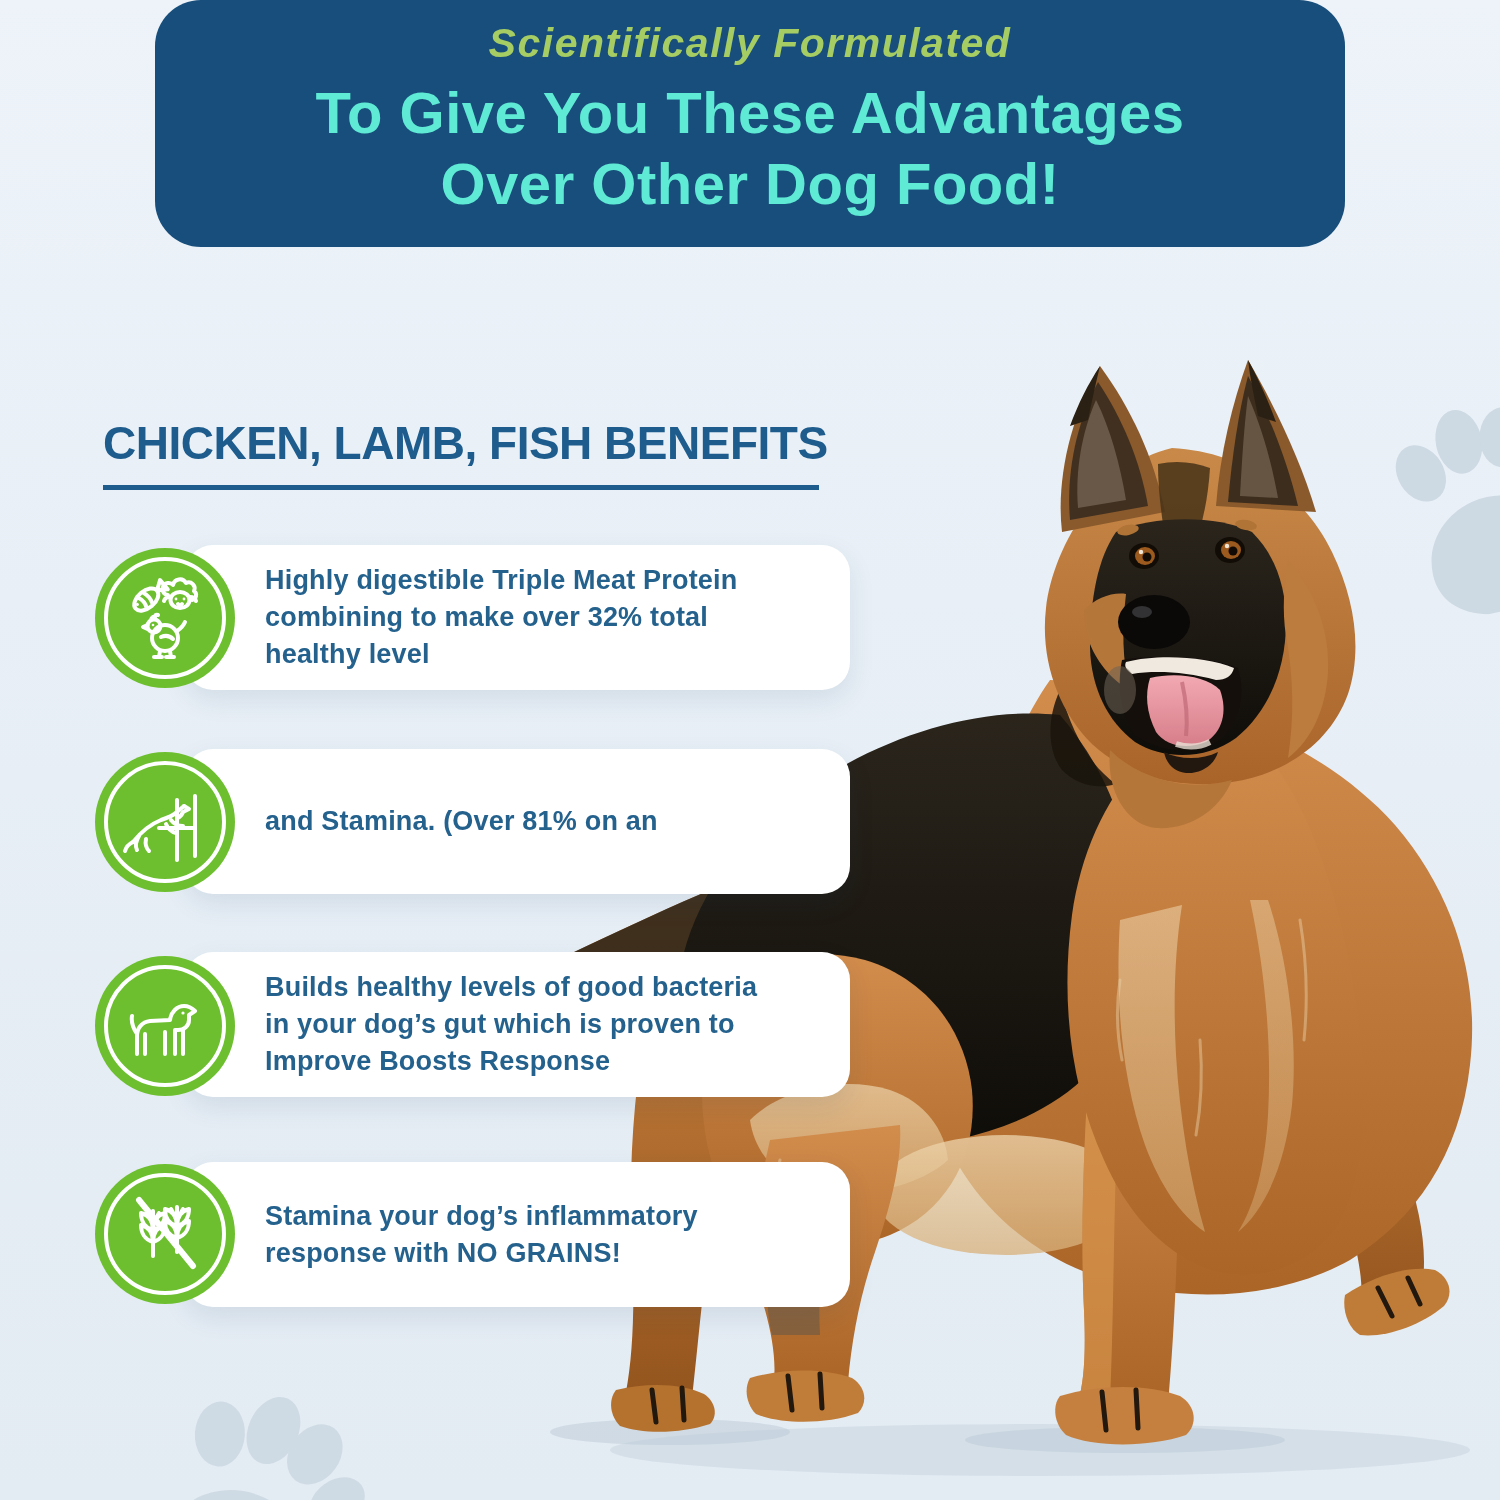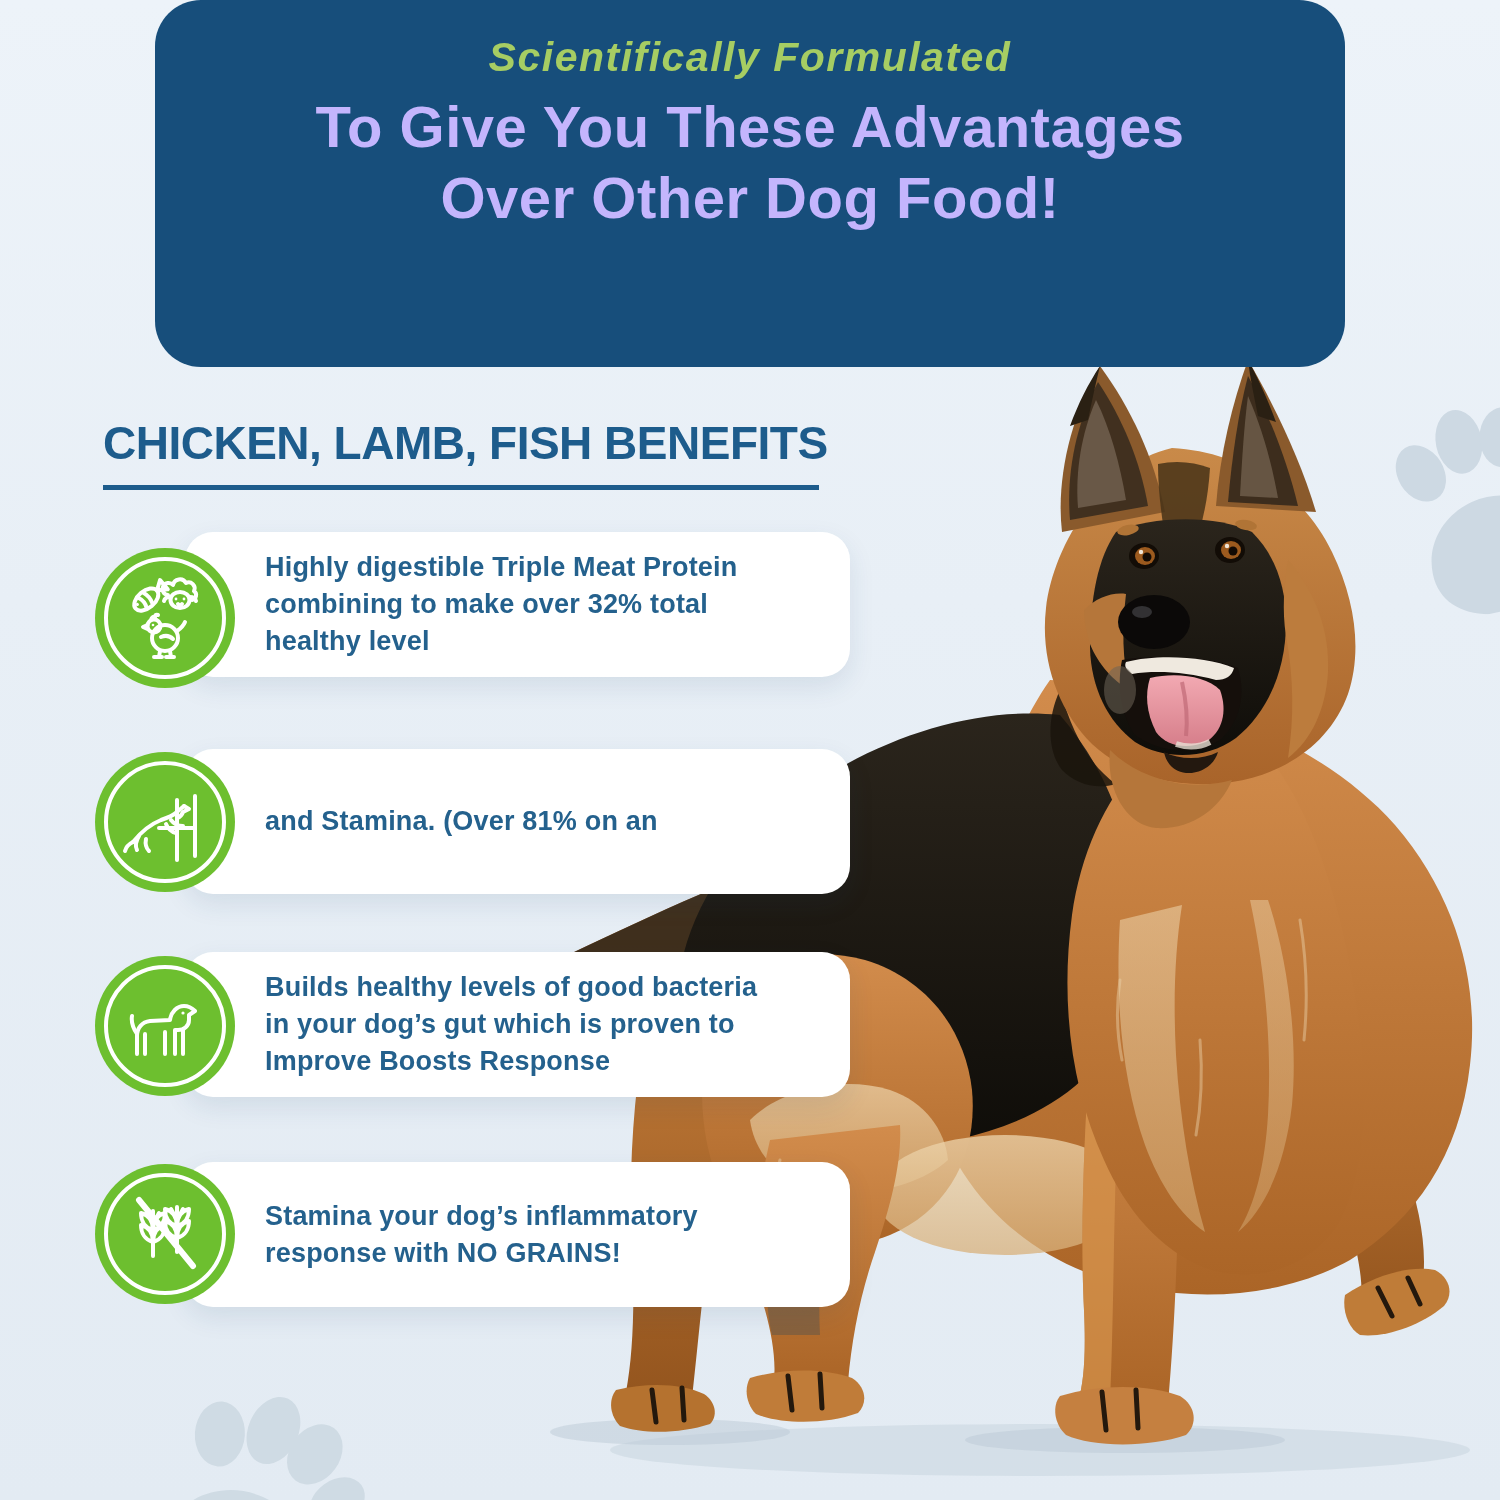--- a/index.html
+++ b/index.html
@@ -5,31 +5,31 @@
   html,body{margin:0;padding:0;}
   body{
     width:1500px;height:1500px;position:relative;overflow:hidden;
     background:linear-gradient(180deg,#edf3f9 0%,#e8eff6 40%,#e3ebf3 100%);
     font-family:"Liberation Sans",sans-serif;
   }
   .paw{position:absolute;}
   .paw svg{display:block;}
   
   .banner{
-    position:absolute;left:155px;top:0;width:1190px;height:367px;
+    position:absolute;left:155px;top:0;width:1190px;height:247px;
     background:#174e7b;border-radius:46px;text-align:center;
-    box-sizing:border-box;padding-top:34px;
+    box-sizing:border-box;padding-top:20px;
   }
   .tagline{
     font-size:41px;font-weight:bold;font-style:italic;
     color:#a6cd63;letter-spacing:1.5px;
   }
   .banner-title{margin-top:10px;}
   .title-line{
-    font-size:58px;font-weight:bold;color:#c4b5fd;
+    font-size:58px;font-weight:bold;color:#5eead4;
     line-height:71px;letter-spacing:0.5px;
   }
   
   .section-heading{position:absolute;left:103px;top:416px;}
   .section-heading .txt{
     font-size:46px;font-weight:bold;color:#1d5c8c;letter-spacing:-0.5px;
   }
   .heading-underline{margin-top:15px;width:716px;height:5px;background:#1d5c8c;}
   
   .card{
@@ -201,21 +201,21 @@
     <div class="title-line">To Give You These Advantages</div>
     <div class="title-line">Over Other Dog Food!</div>
   </div>
 </div>
 
 <div class="section-heading">
   <div class="txt">CHICKEN, LAMB, FISH BENEFITS</div>
   <div class="heading-underline"></div>
 </div>
 
-<div class="card" style="top:532px;">
+<div class="card" style="top:545px;">
   <div class="card-line">Highly digestible Triple Meat Protein</div>
   <div class="card-line">combining to make over 32% total</div>
   <div class="card-line">healthy level</div>
 </div>
 <div class="icon-circle" style="top:548px;">
   <svg width="140" height="140" viewBox="0 0 140 140">
     <circle cx="70" cy="70" r="70" fill="#6dbf2f"></circle>
     <circle cx="70" cy="70" r="59" fill="none" stroke="#ffffff" stroke-width="4"></circle>
     <g class="ic" transform="translate(20,20)">
       <g transform="rotate(-40 30 30)">

